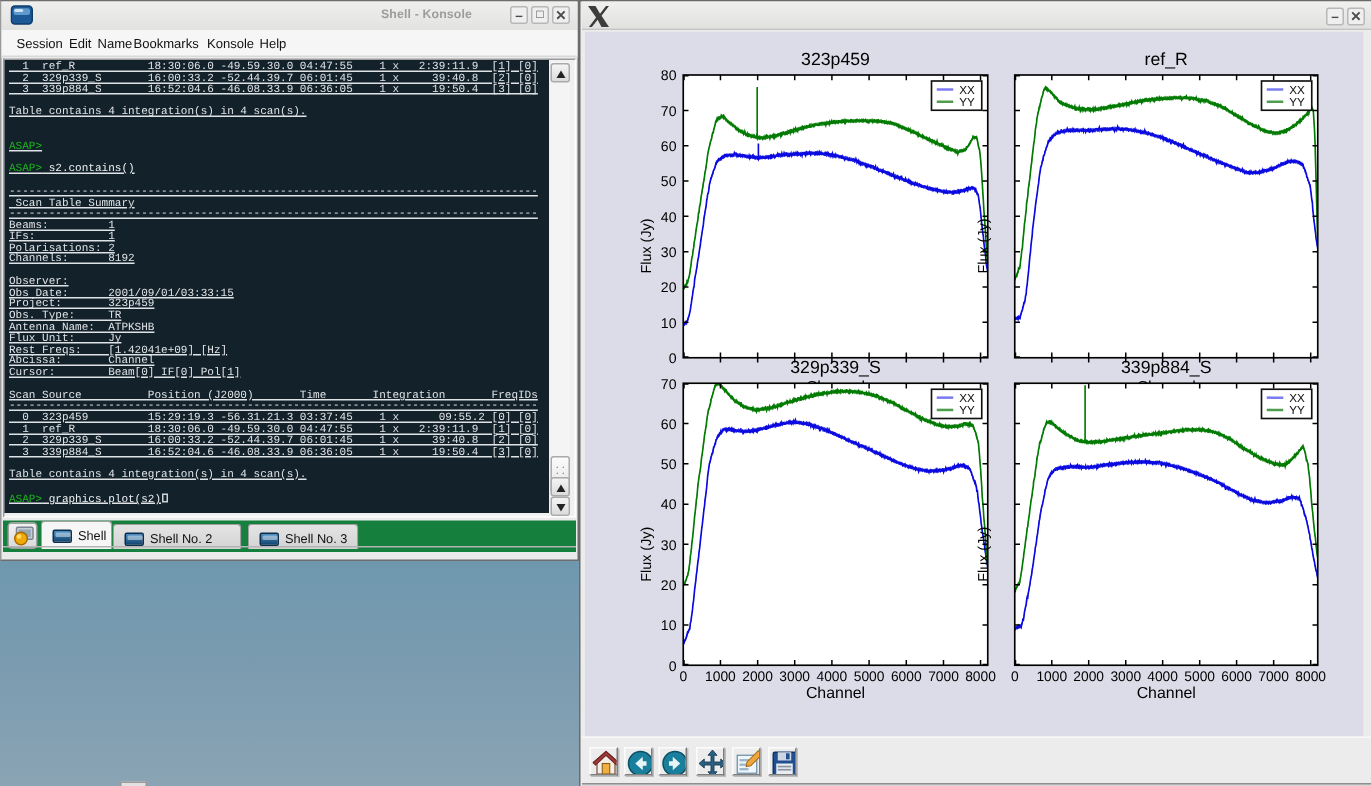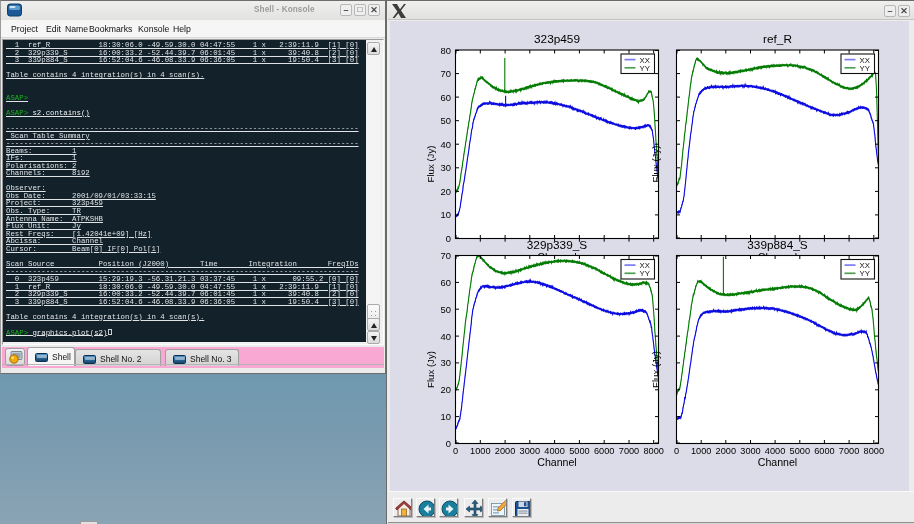--- a/index.html
+++ b/index.html
@@ -21,21 +21,21 @@
 #ktext .cur { display:inline-block; width:4px; height:6.5px; border:1px solid #cfd3d6; vertical-align:-1px; margin-left:1px; }
 
 #ksb { left:367px; top:41px; width:13px; height:303px; background:#f4f4f4; }
 .sbtn { position:absolute; left:0; width:13px; height:13px; background:linear-gradient(180deg,#f4f4f4,#dcdcdc); border:1px solid #aaa; border-radius:2px; }
 .sbtn:after { content:""; position:absolute; left:2.5px; border-left:3.5px solid transparent; border-right:3.5px solid transparent; }
 .sbtn.up:after { top:4px; border-bottom:5px solid #222; }
 .sbtn.dn:after { top:4px; border-top:5px solid #222; }
 #ksb .thumb { position:absolute; left:0; top:263px; width:13px; height:25px; background:linear-gradient(180deg,#fbfbfb,#e2e2e2); border:1px solid #aaa; border-radius:2px; }
 #ksb .thumb:after { content:""; position:absolute; left:2px; top:5px; width:8px; height:12px; background:radial-gradient(circle 1px at 1.5px 1.5px,#9a9a9a 50%,transparent 55%) 0 0/4px 4px repeat; }
 
-#ktabs { left:2px; top:347px; width:382px; height:21px; background:#f9a8d4; }
+#ktabs { left:2px; top:347px; width:382px; height:21px; background:#15803d; }
 #ktabline { left:2px; top:364px; width:382px; height:1px; background:#b4b4b4; }
 .ktab { position:absolute; top:2px; height:17px; border:1px solid #9f9f9f; border-bottom:none; border-radius:3px 3px 0 0; background:linear-gradient(180deg,#e4e4e4,#d3d3d3); font-size:8.5px; color:#111; }
 .ktab.active { top:0px; height:19px; background:#f6f6f6; }
 .ktab .ticon { position:absolute; left:7px; top:5px; width:13px; height:9px; background:linear-gradient(180deg,#4a8ec4,#14456f); border:1px solid #0d2f4e; border-radius:1.5px; }
 .ktab .ticon:after { content:""; position:absolute; left:1px; top:1px; width:10px; height:3px; background:rgba(255,255,255,0.45); border-radius:1px; }
 .ktab .tlabel { position:absolute; left:24px; top:4px; }
 #knewbtn { position:absolute; left:3px; top:1px; width:20px; height:18px; border:1px solid #9f9f9f; border-radius:3px; background:linear-gradient(180deg,#f2f2f2,#dadada); }
 
 #pwin { left:386px; top:0; width:528px; height:524px; background:#ececec; border:1px solid #6a6a6a; border-bottom:none; border-right:none; }
 #ptitle { left:1px; top:0px; width:526px; height:19px; background:linear-gradient(180deg,#f0f0ee,#e1e1df); border-bottom:1px solid #c4c4c4; }
@@ -54,21 +54,21 @@
 <svg class="abs" style="left:7px;top:3px" width="15" height="14" viewBox="0 0 15 14">
  <rect x="0.5" y="1" width="14" height="12" rx="2.5" fill="#1c5a97" stroke="#0e3c6b"></rect>
  <rect x="2" y="2.5" width="11" height="4.5" rx="1.5" fill="#5d9bcc"></rect>
  <rect x="2.5" y="3" width="6" height="2" rx="1" fill="#cfe2f1"></rect>
 </svg>
 <span class="abs" id="ktitletxt">Shell - Konsole</span>
 <div class="wbtn" style="left:340px">–</div>
 <div class="wbtn" style="left:354px;font-size:8px;line-height:10.5px">□</div>
 <div class="wbtn" style="left:368px">✕</div>
 <div class="abs" id="kmenu">
- <span style="left:10px">Project</span>
+ <span style="left:10px">Session</span>
     <span style="left:45px">Edit</span>
     <span style="left:64px">Name</span>
     <span style="left:88px">Bookmarks</span>
     <span style="left:137px">Konsole</span>
     <span style="left:172px">Help</span>
 </div>
 <div class="abs" id="kframe"></div>
 <div class="abs" id="kterm"></div>
 <pre class="abs" id="ktext">  1  ref_R           18:30:06.0 -49.59.30.0 04:47:55    1 x   2:39:11.9  [1] [0]
   2  329p339_S       16:00:33.2 -52.44.39.7 06:01:45    1 x     39:40.8  [2] [0]

